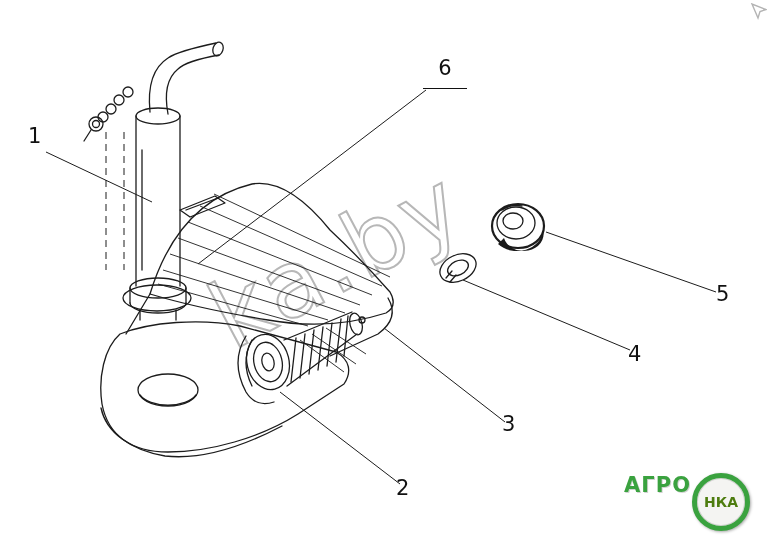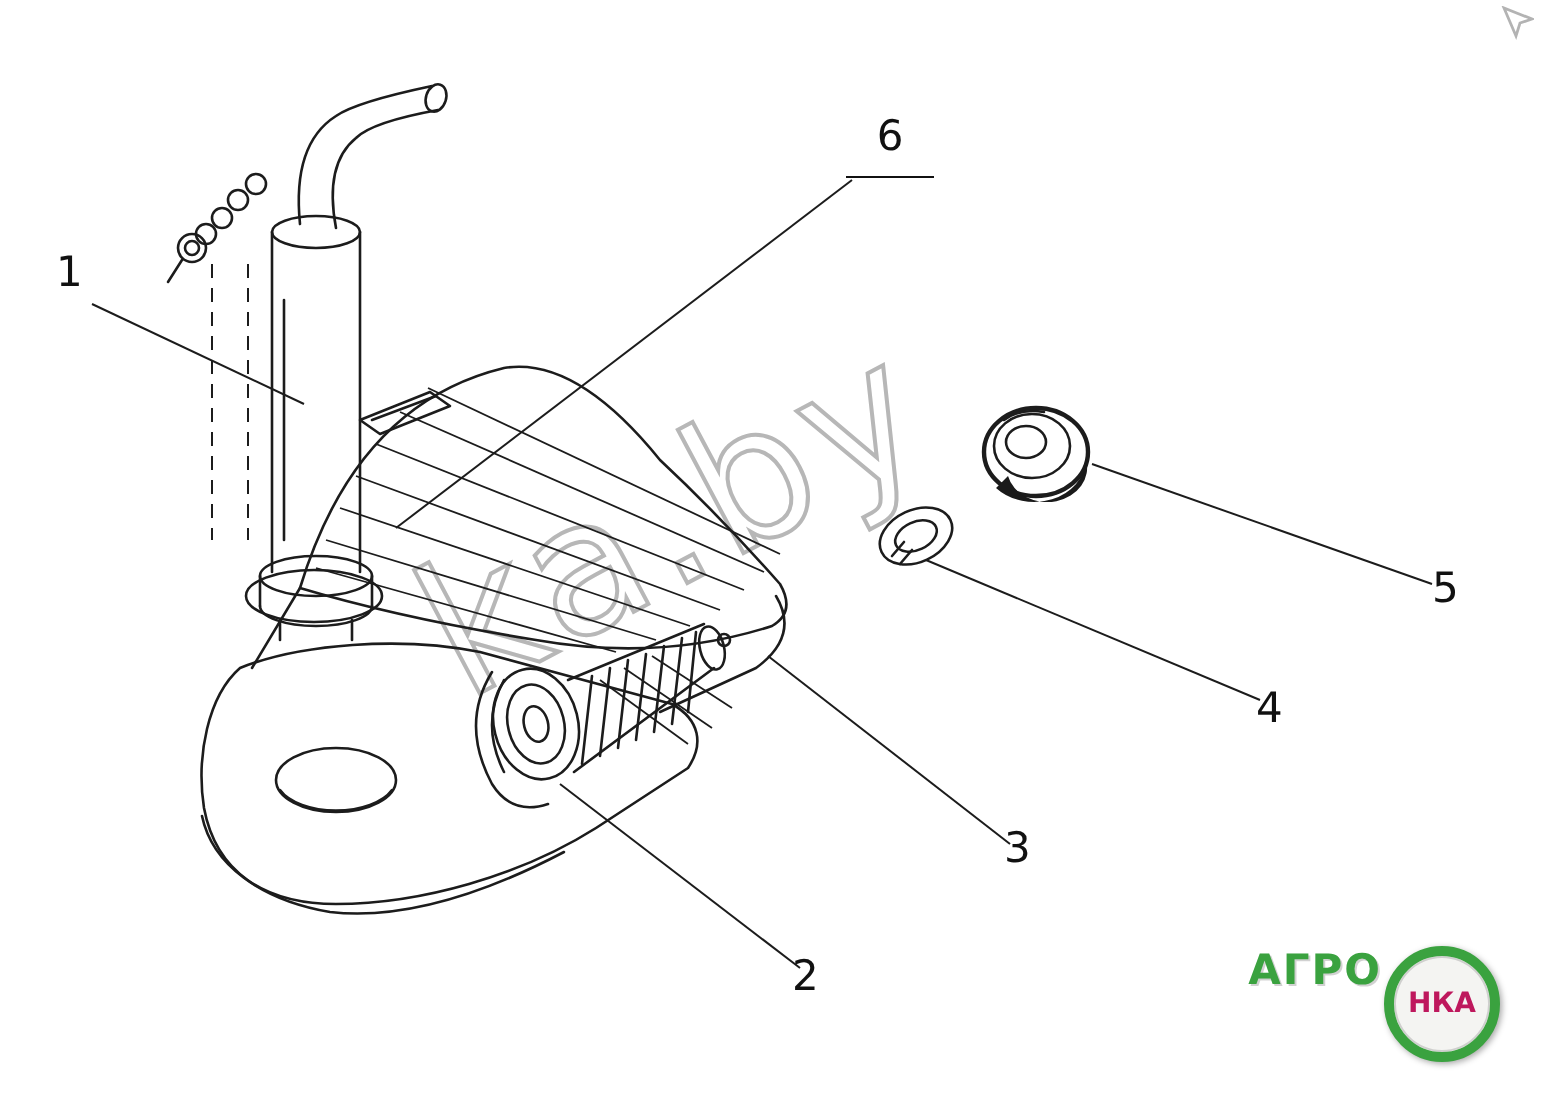--- a/index.html
+++ b/index.html
@@ -52,21 +52,21 @@
     color:#3aa23f;
     text-shadow:1px 1px 0 rgba(0,0,0,.18);
   }
   .logo-circle{
     width:48px;height:48px;
     border:5px solid #3aa23f;
     border-radius:50%;
     background:#f4f4f2;
     box-shadow:1px 1px 3px rgba(0,0,0,.35), inset 0 0 0 1px rgba(0,0,0,.15);
     display:flex;align-items:center;justify-content:center;
-    font-weight:bold;font-size:14px;color:#be185d;
+    font-weight:bold;font-size:14px;color:#4d7c0f;
   }
   .corner-icon{
     position:absolute;top:3px;right:5px;opacity:.75;
   }
 </style>
 </head>
 <body>
 
 <div class="page">
 

